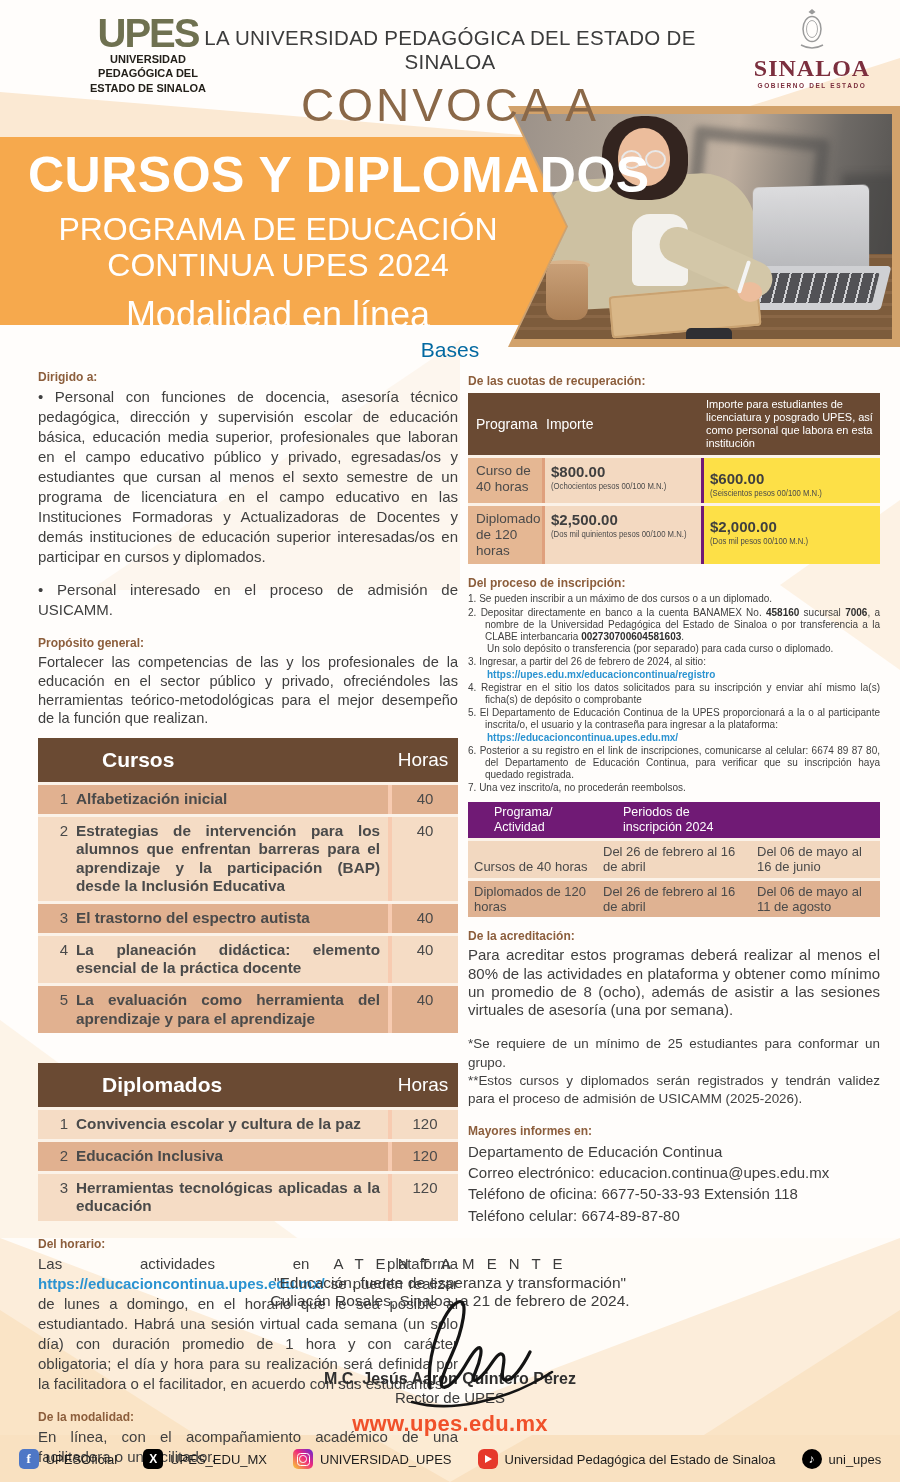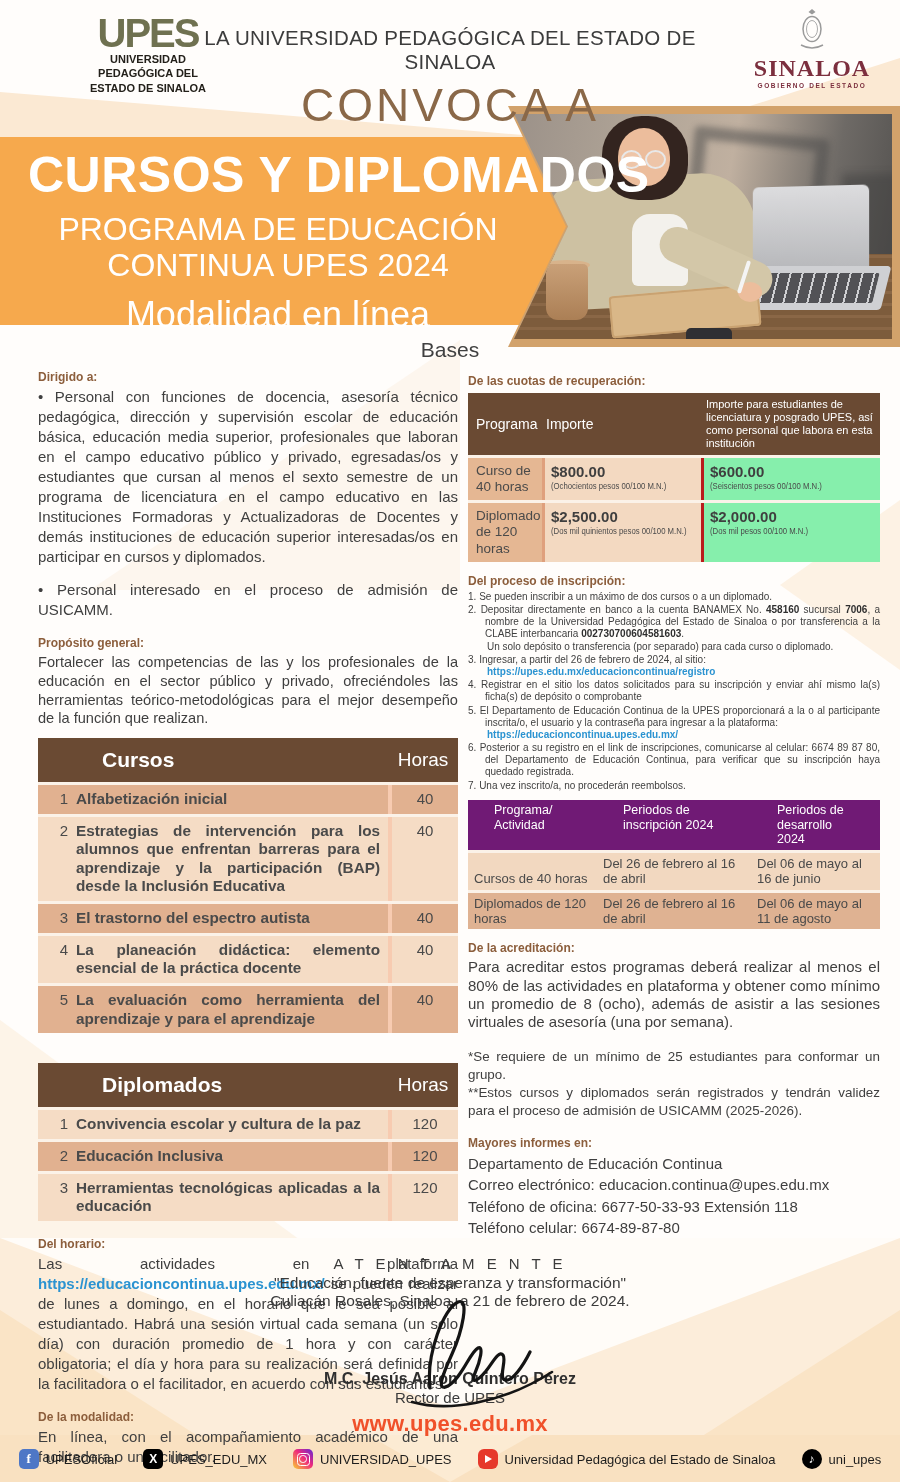--- a/index.html
+++ b/index.html
@@ -58,21 +58,21 @@
   .ph-pen{left:236px;top:146px;width:4px;height:34px;background:#f4f4f4;border-radius:2px;transform:rotate(18deg);}
   .ph-laptop-screen{right:24px;top:72px;width:118px;height:86px;background:linear-gradient(#dcdcde,#b6b7ba);border-radius:6px 6px 2px 2px;transform:perspective(300px) rotateY(-10deg);}
   .ph-laptop-kb{right:6px;top:152px;width:156px;height:44px;background:#cfd0d3;border-radius:4px;transform:skewX(-14deg);}
   .ph-keys{position:absolute;left:10px;top:7px;right:10px;bottom:7px;background:repeating-linear-gradient(90deg,#3c3d40 0 10px,#cfd0d3 10px 12px),repeating-linear-gradient(0deg,#3c3d40 0 7px,#cfd0d3 7px 9px);opacity:.85;border-radius:2px;}
   .ph-cup{left:40px;top:150px;width:42px;height:56px;background:linear-gradient(#c9a078,#ab7f55);border-radius:5px 5px 12px 12px;}
   .ph-cup-rim{left:38px;top:146px;width:46px;height:10px;background:#d8b38b;border-radius:50%;}
   .ph-notebook{left:104px;top:176px;width:150px;height:42px;background:#d9b788;border-radius:4px;transform:rotate(-5deg);box-shadow:inset 0 0 0 2px #c9a271;}
   .ph-phone{left:180px;top:214px;width:46px;height:16px;background:#2f2f33;border-radius:5px;}
 
   
-  .bases-title{position:absolute;left:0;right:0;top:338px;text-align:center;font-size:21px;color:#404040;font-weight:500;z-index:3;}
+  .bases-title{position:absolute;left:0;right:0;top:338px;text-align:center;font-size:21px;color:#0369a1;font-weight:500;z-index:3;}
   .col{position:absolute;z-index:3;}
   .left-col{left:38px;top:370px;width:420px;}
   .right-col{left:468px;top:374px;width:412px;}
   .h-brown{font-size:12px;font-weight:700;color:#8C5E3C;margin:0 0 3px 0;}
   .body-p{font-size:15px;color:#3F3F3F;line-height:1.335;text-align:justify;margin:0;}
   .lnk{color:#2B93D1;font-weight:600;}
 
   
   .ctable{width:100%;margin-top:10px;}
   .ct-head{display:flex;align-items:center;background:#6A4A33;color:#fff;height:44px;}
@@ -86,21 +86,21 @@
 
   
   .qtable{width:100%;margin-top:5px;}
   .q-head{display:flex;background:#6A4A33;color:#fff;align-items:center;}
   .qh1{width:64px;padding:6px 2px 6px 8px;font-size:14px;}
   .qh2{width:150px;padding:6px 4px;font-size:14px;}
   .qh3{flex:1;padding:5px 6px;font-size:11px;line-height:1.18;}
   .qrow{display:flex;border-top:3px solid #FBF2E8;}
   .qc1{width:64px;background:#E5B793;padding:5px 2px 5px 8px;font-size:13.5px;color:#4A4A4A;line-height:1.2;}
   .qc2{width:150px;background:#F3D9C1;border-left:3px solid #DFA07D;padding:5px 0 5px 6px;}
-  .qc3{flex:1;background:#86efac;border-left:3px solid #b91c1c;padding:5px 0 5px 6px;}
+  .qc3{flex:1;background:#fde047;border-left:3px solid #701a75;padding:12px 0 5px 6px;}
   .qprice{font-size:15px;font-weight:700;color:#3F3F3F;}
   .qsub{font-size:8.8px;color:#4A4A4A;white-space:nowrap;transform:scaleX(.88);transform-origin:left;margin-top:1px;}
 
   
   .plist{margin-top:3px;}
   .pi{font-size:10px;color:#3F3F3F;line-height:1.22;text-align:justify;padding-left:17px;text-indent:-17px;margin:0 0 1px 0;}
   .pi .bld{font-weight:700;color:#2F2F2F;}
   .pi .blk{display:block;text-indent:0;padding-left:2px;}
 
   
@@ -327,22 +327,20 @@
       <div class="pi"><span>6.</span> <span>Posterior a su registro en el link de inscripciones, comunicarse al celular: 6674 89 87 80, del Departamento de Educación Continua, para verificar que su inscripción haya quedado registrada.</span></div>
       <div class="pi"><span>7.</span> <span>Una vez inscrito/a, no procederán reembolsos.</span></div>
     </div>
 
     <div class="ptable">
       <div class="p-head">
         <div class="pc1">Programa/
 Actividad</div>
         <div class="pc2">Periodos de
 inscripción 2024</div>
-        <div class="pc3">Periodos de desarrollo
-2024</div>
       </div>
       <div class="prow light">
         <div class="pc1">Cursos de 40 horas</div>
         <div class="pc2">Del 26 de febrero al 16 de abril</div>
         <div class="pc3">Del 06 de mayo al 16 de junio</div>
       </div>
       <div class="prow dark">
         <div class="pc1">Diplomados de 120 horas</div>
         <div class="pc2">Del 26 de febrero al 16 de abril</div>
         <div class="pc3">Del 06 de mayo al 11 de agosto</div>

